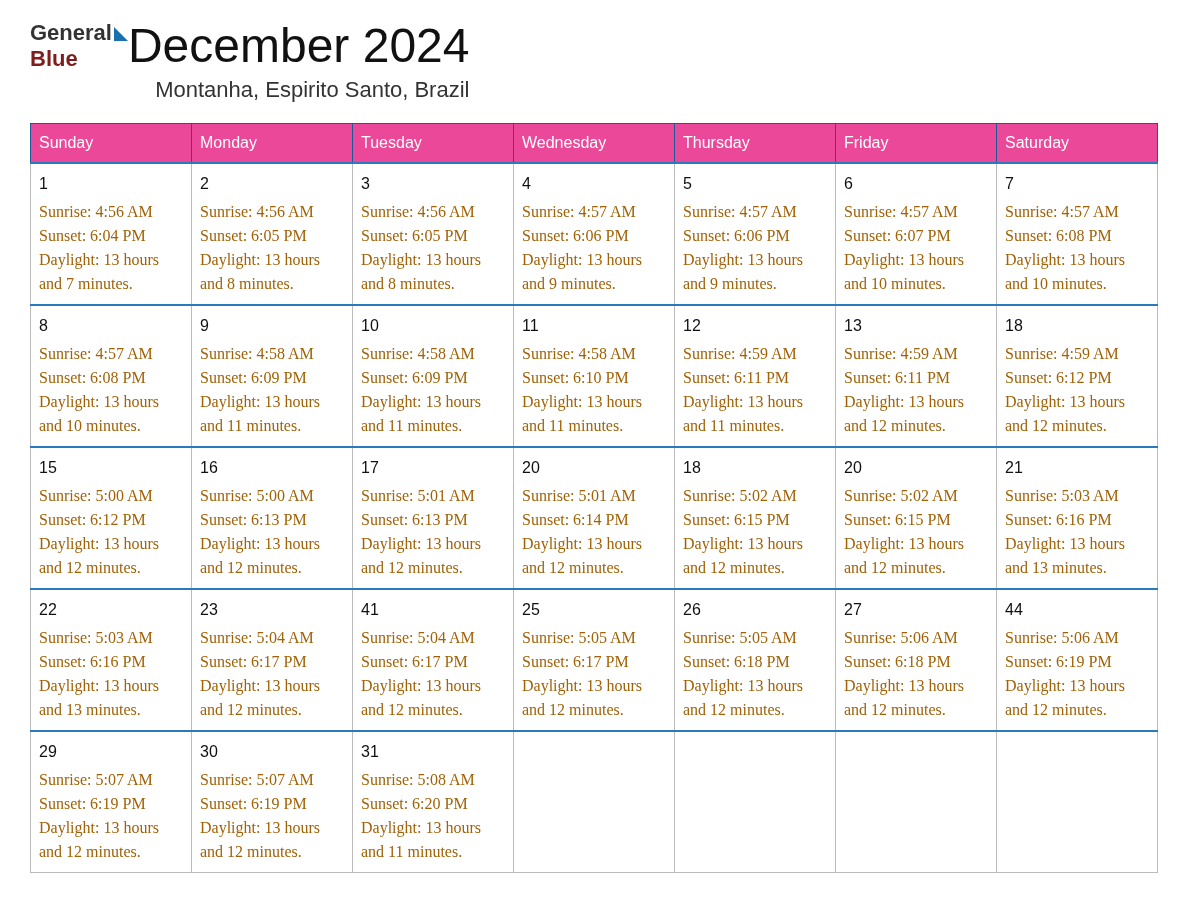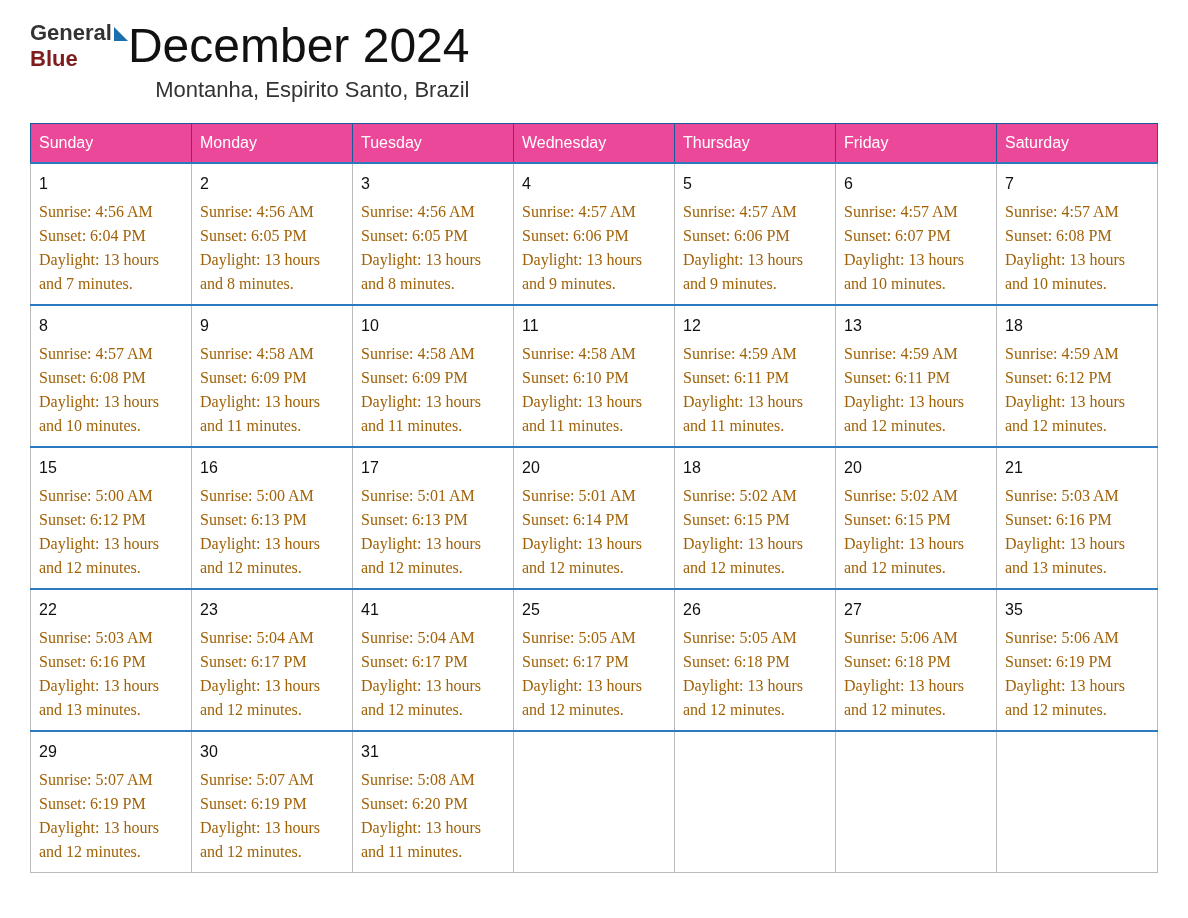--- a/index.html
+++ b/index.html
@@ -157,21 +157,21 @@
         <td><span class="day-number">20</span><span class="day-info">Sunrise: 5:02 AM<br>Sunset: 6:15 PM<br>Daylight: 13 hours and 12 minutes.</span></td>
         <td><span class="day-number">21</span><span class="day-info">Sunrise: 5:03 AM<br>Sunset: 6:16 PM<br>Daylight: 13 hours and 13 minutes.</span></td>
       </tr>
       <tr class="week-row">
         <td><span class="day-number">22</span><span class="day-info">Sunrise: 5:03 AM<br>Sunset: 6:16 PM<br>Daylight: 13 hours and 13 minutes.</span></td>
         <td><span class="day-number">23</span><span class="day-info">Sunrise: 5:04 AM<br>Sunset: 6:17 PM<br>Daylight: 13 hours and 12 minutes.</span></td>
         <td><span class="day-number">41</span><span class="day-info">Sunrise: 5:04 AM<br>Sunset: 6:17 PM<br>Daylight: 13 hours and 12 minutes.</span></td>
         <td><span class="day-number">25</span><span class="day-info">Sunrise: 5:05 AM<br>Sunset: 6:17 PM<br>Daylight: 13 hours and 12 minutes.</span></td>
         <td><span class="day-number">26</span><span class="day-info">Sunrise: 5:05 AM<br>Sunset: 6:18 PM<br>Daylight: 13 hours and 12 minutes.</span></td>
         <td><span class="day-number">27</span><span class="day-info">Sunrise: 5:06 AM<br>Sunset: 6:18 PM<br>Daylight: 13 hours and 12 minutes.</span></td>
-        <td><span class="day-number">35</span><span class="day-info">Sunrise: 5:06 AM<br>Sunset: 6:19 PM<br>Daylight: 13 hours and 12 minutes.</span></td>
+        <td><span class="day-number">44</span><span class="day-info">Sunrise: 5:06 AM<br>Sunset: 6:19 PM<br>Daylight: 13 hours and 12 minutes.</span></td>
       </tr>
       <tr class="week-row">
         <td><span class="day-number">29</span><span class="day-info">Sunrise: 5:07 AM<br>Sunset: 6:19 PM<br>Daylight: 13 hours and 12 minutes.</span></td>
         <td><span class="day-number">30</span><span class="day-info">Sunrise: 5:07 AM<br>Sunset: 6:19 PM<br>Daylight: 13 hours and 12 minutes.</span></td>
         <td><span class="day-number">31</span><span class="day-info">Sunrise: 5:08 AM<br>Sunset: 6:20 PM<br>Daylight: 13 hours and 11 minutes.</span></td>
         <td class="empty-cell"></td>
         <td class="empty-cell"></td>
         <td class="empty-cell"></td>
         <td class="empty-cell"></td>
       </tr>

